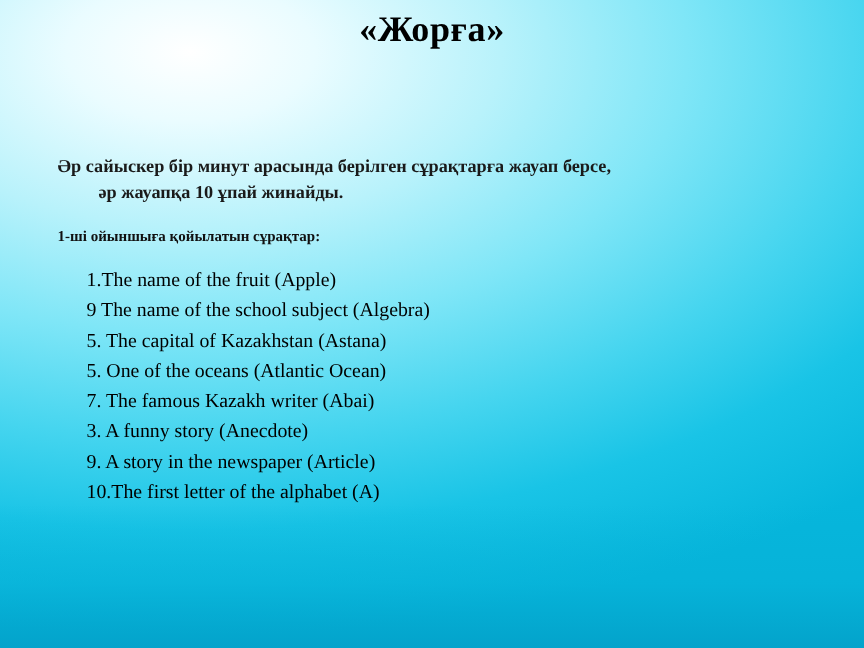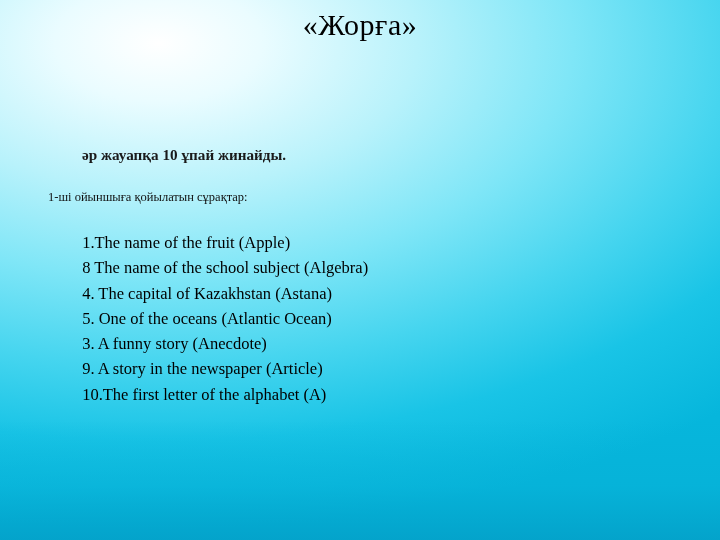--- a/index.html
+++ b/index.html
@@ -29,80 +29,81 @@
     background: linear-gradient(to bottom, rgba(10,190,225,0) 0%, rgba(6,176,214,0.55) 55%, rgba(3,160,200,0.85) 100%);
     pointer-events: none;
   }
   .title {
     position: absolute;
     top: 8px;
     left: 0;
     width: 720px;
     text-align: center;
     font-size: 30px;
-    font-weight: normal;
+    font-weight: bold;
     color: #000000;
     letter-spacing: 0.5px;
   }
   .intro {
     position: absolute;
     top: 128px;
     left: 48px;
     width: 640px;
     font-size: 15.2px;
     font-weight: bold;
     color: #1a1a1a;
     line-height: 1.45;
   }
   .intro .line2 {
     display: block;
     padding-left: 34px;
-    margin-top: 16px;
   }
   .subhead {
     position: absolute;
     top: 190px;
     left: 48px;
     width: 640px;
     font-size: 12.5px;
-    font-weight: normal;
+    font-weight: bold;
     color: #111111;
   }
   .qlist {
     position: absolute;
     top: 212px;
     left: 60px;
     width: 620px;
-    margin: 18px;
+    margin: 8px;
     padding: 0;
     list-style: none;
   }
   .qlist li {
     font-size: 16.5px;
     line-height: 25.3px;
     color: #000000;
     white-space: pre;
   }
 </style>
 </head>
 <body>
 
 <div class="slide">
 
   <div class="title">«Жорға»</div>
 
   <div class="intro">
+    <span>Әр сайыскер бір минут арасында берілген сұрақтарға жауап берсе,</span>
     <span class="line2">әр жауапқа 10 ұпай жинайды.</span>
   </div>
 
   <div class="subhead">1-ші ойыншыға қойылатын сұрақтар:</div>
 
   <ul class="qlist">
     <li> 1.The name of the fruit (Apple)</li>
-    <li> 8 The name of the school subject (Algebra)</li>
-    <li> 4. The capital of Kazakhstan (Astana)</li>
+    <li> 9 The name of the school subject (Algebra)</li>
+    <li> 5. The capital of Kazakhstan (Astana)</li>
     <li> 5. One of the oceans (Atlantic Ocean)</li>
+    <li> 7. The famous Kazakh writer (Abai)</li>
     <li> 3. A funny story (Anecdote)</li>
     <li> 9. A story in the newspaper (Article)</li>
     <li> 10.The first letter of the alphabet (A)</li>
   </ul>
 
 </div>
 
 </body></html>

